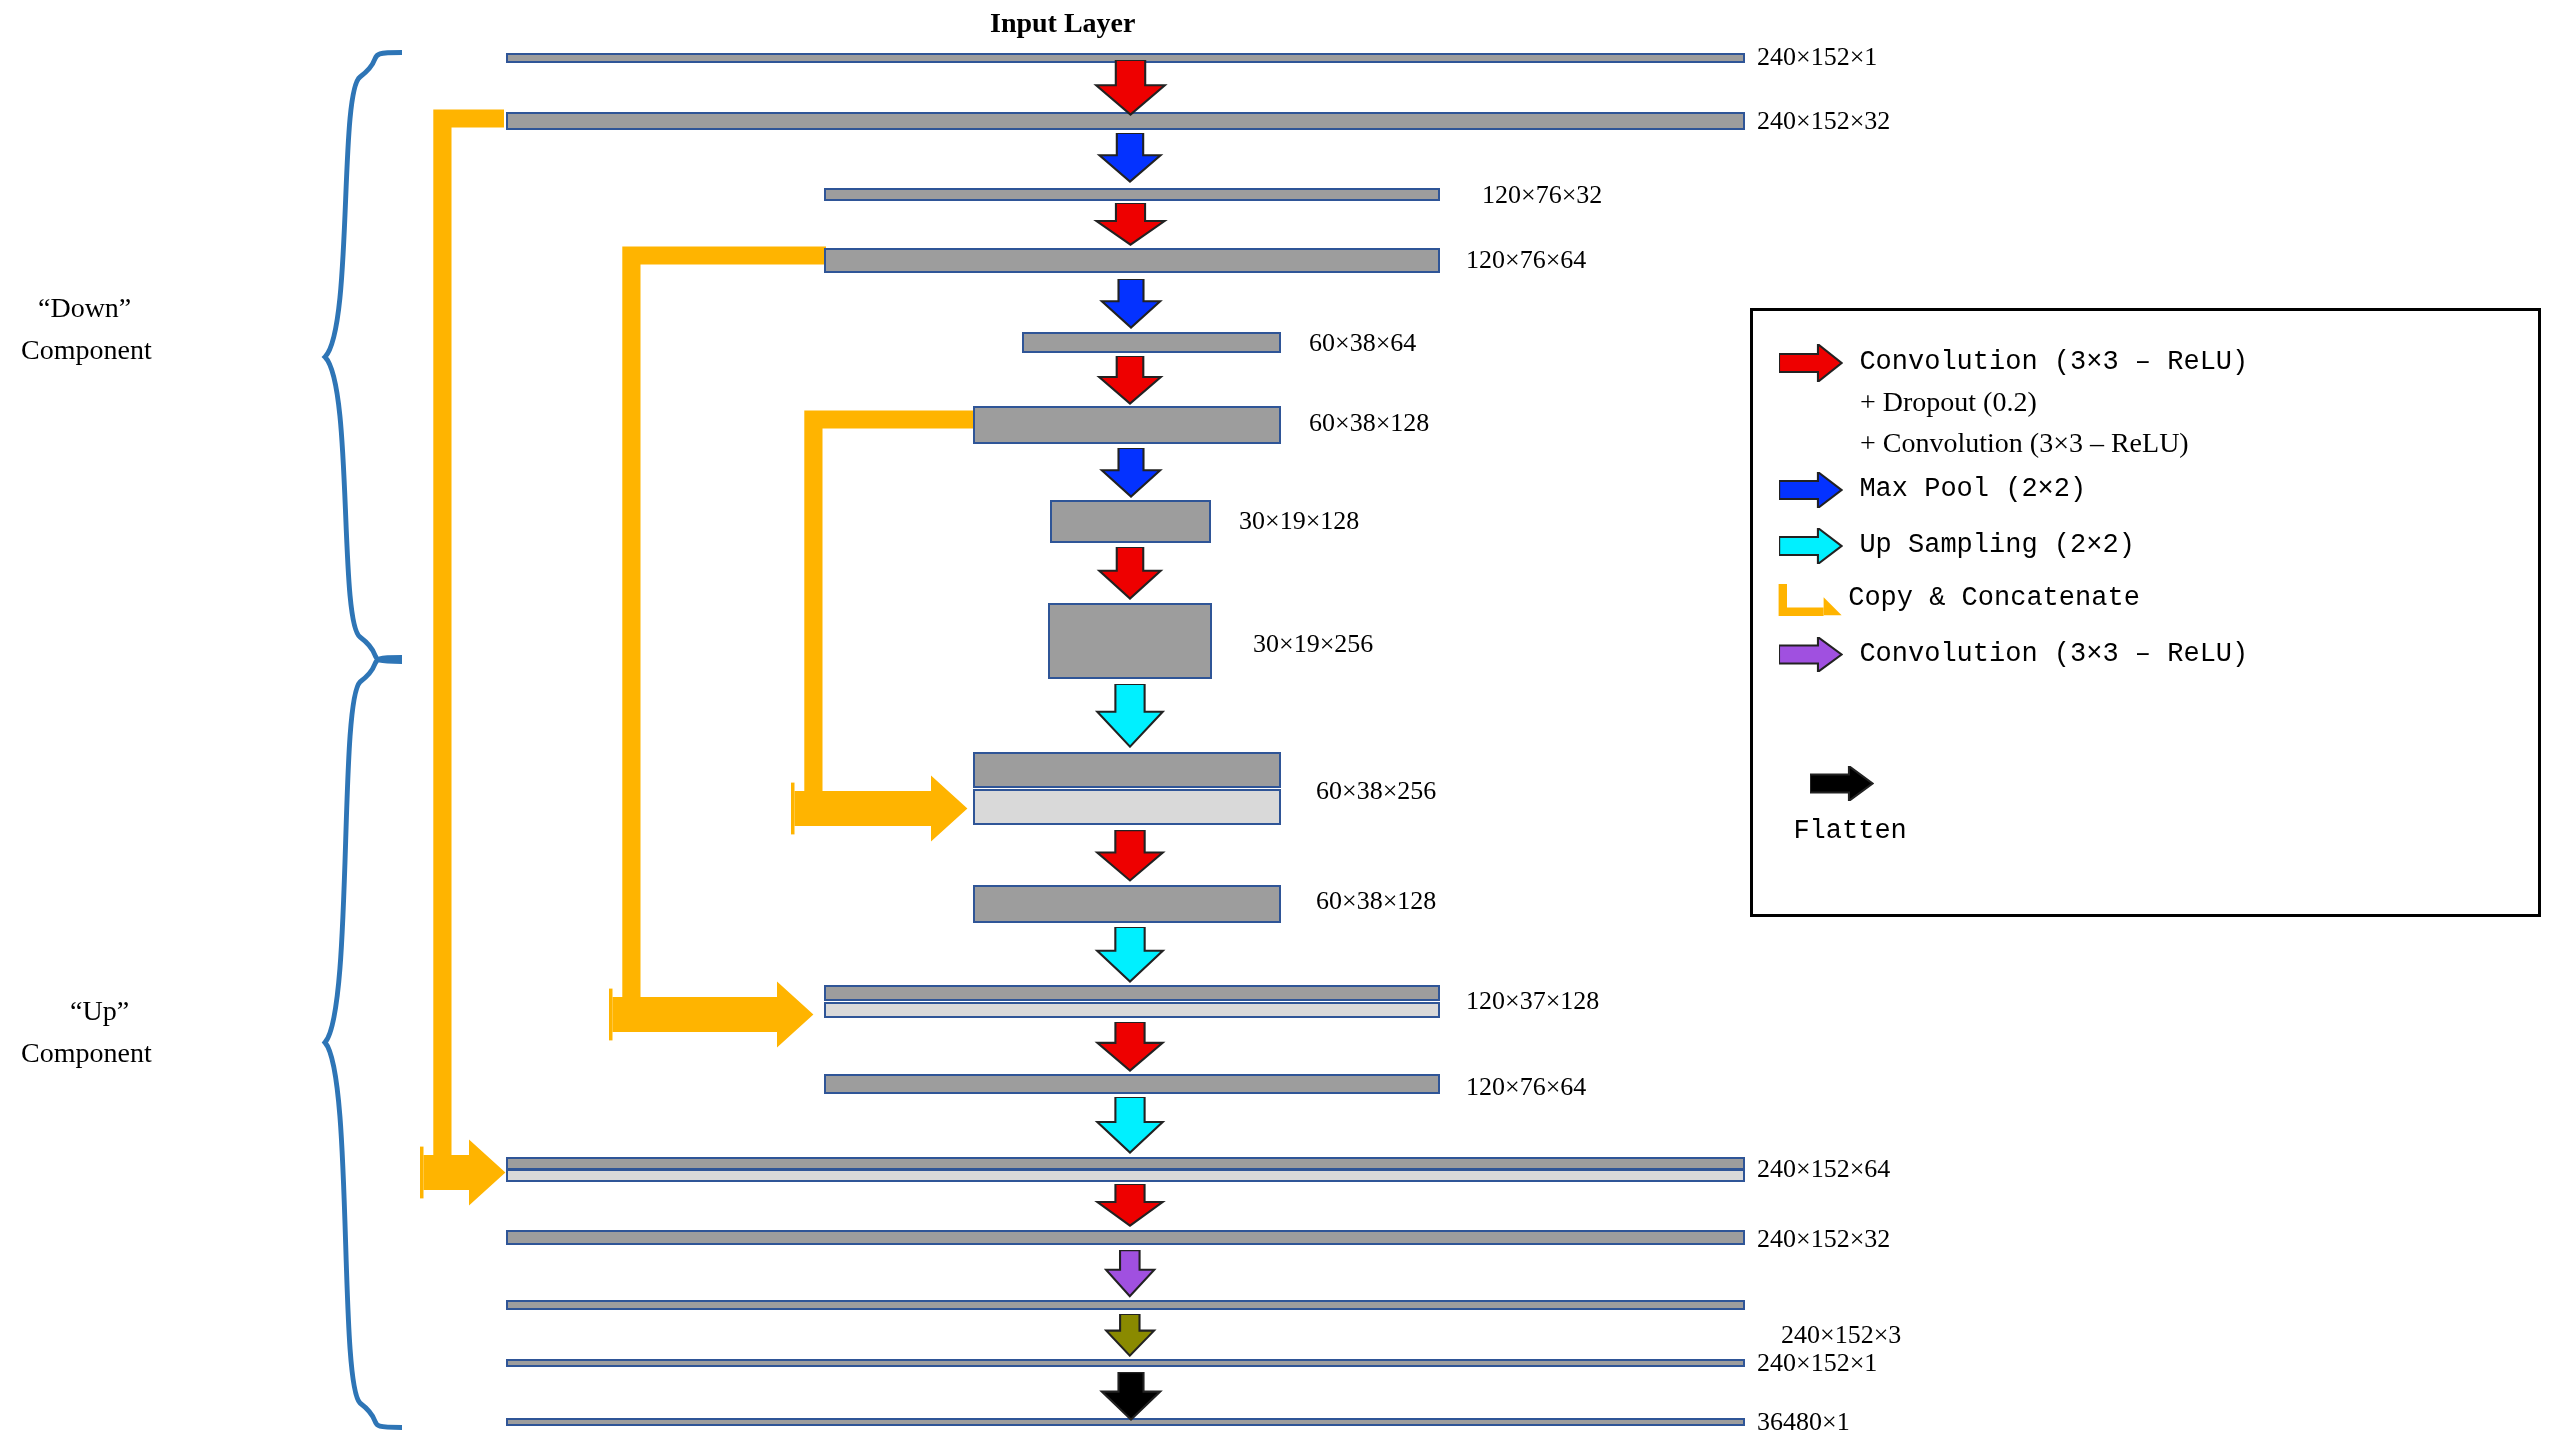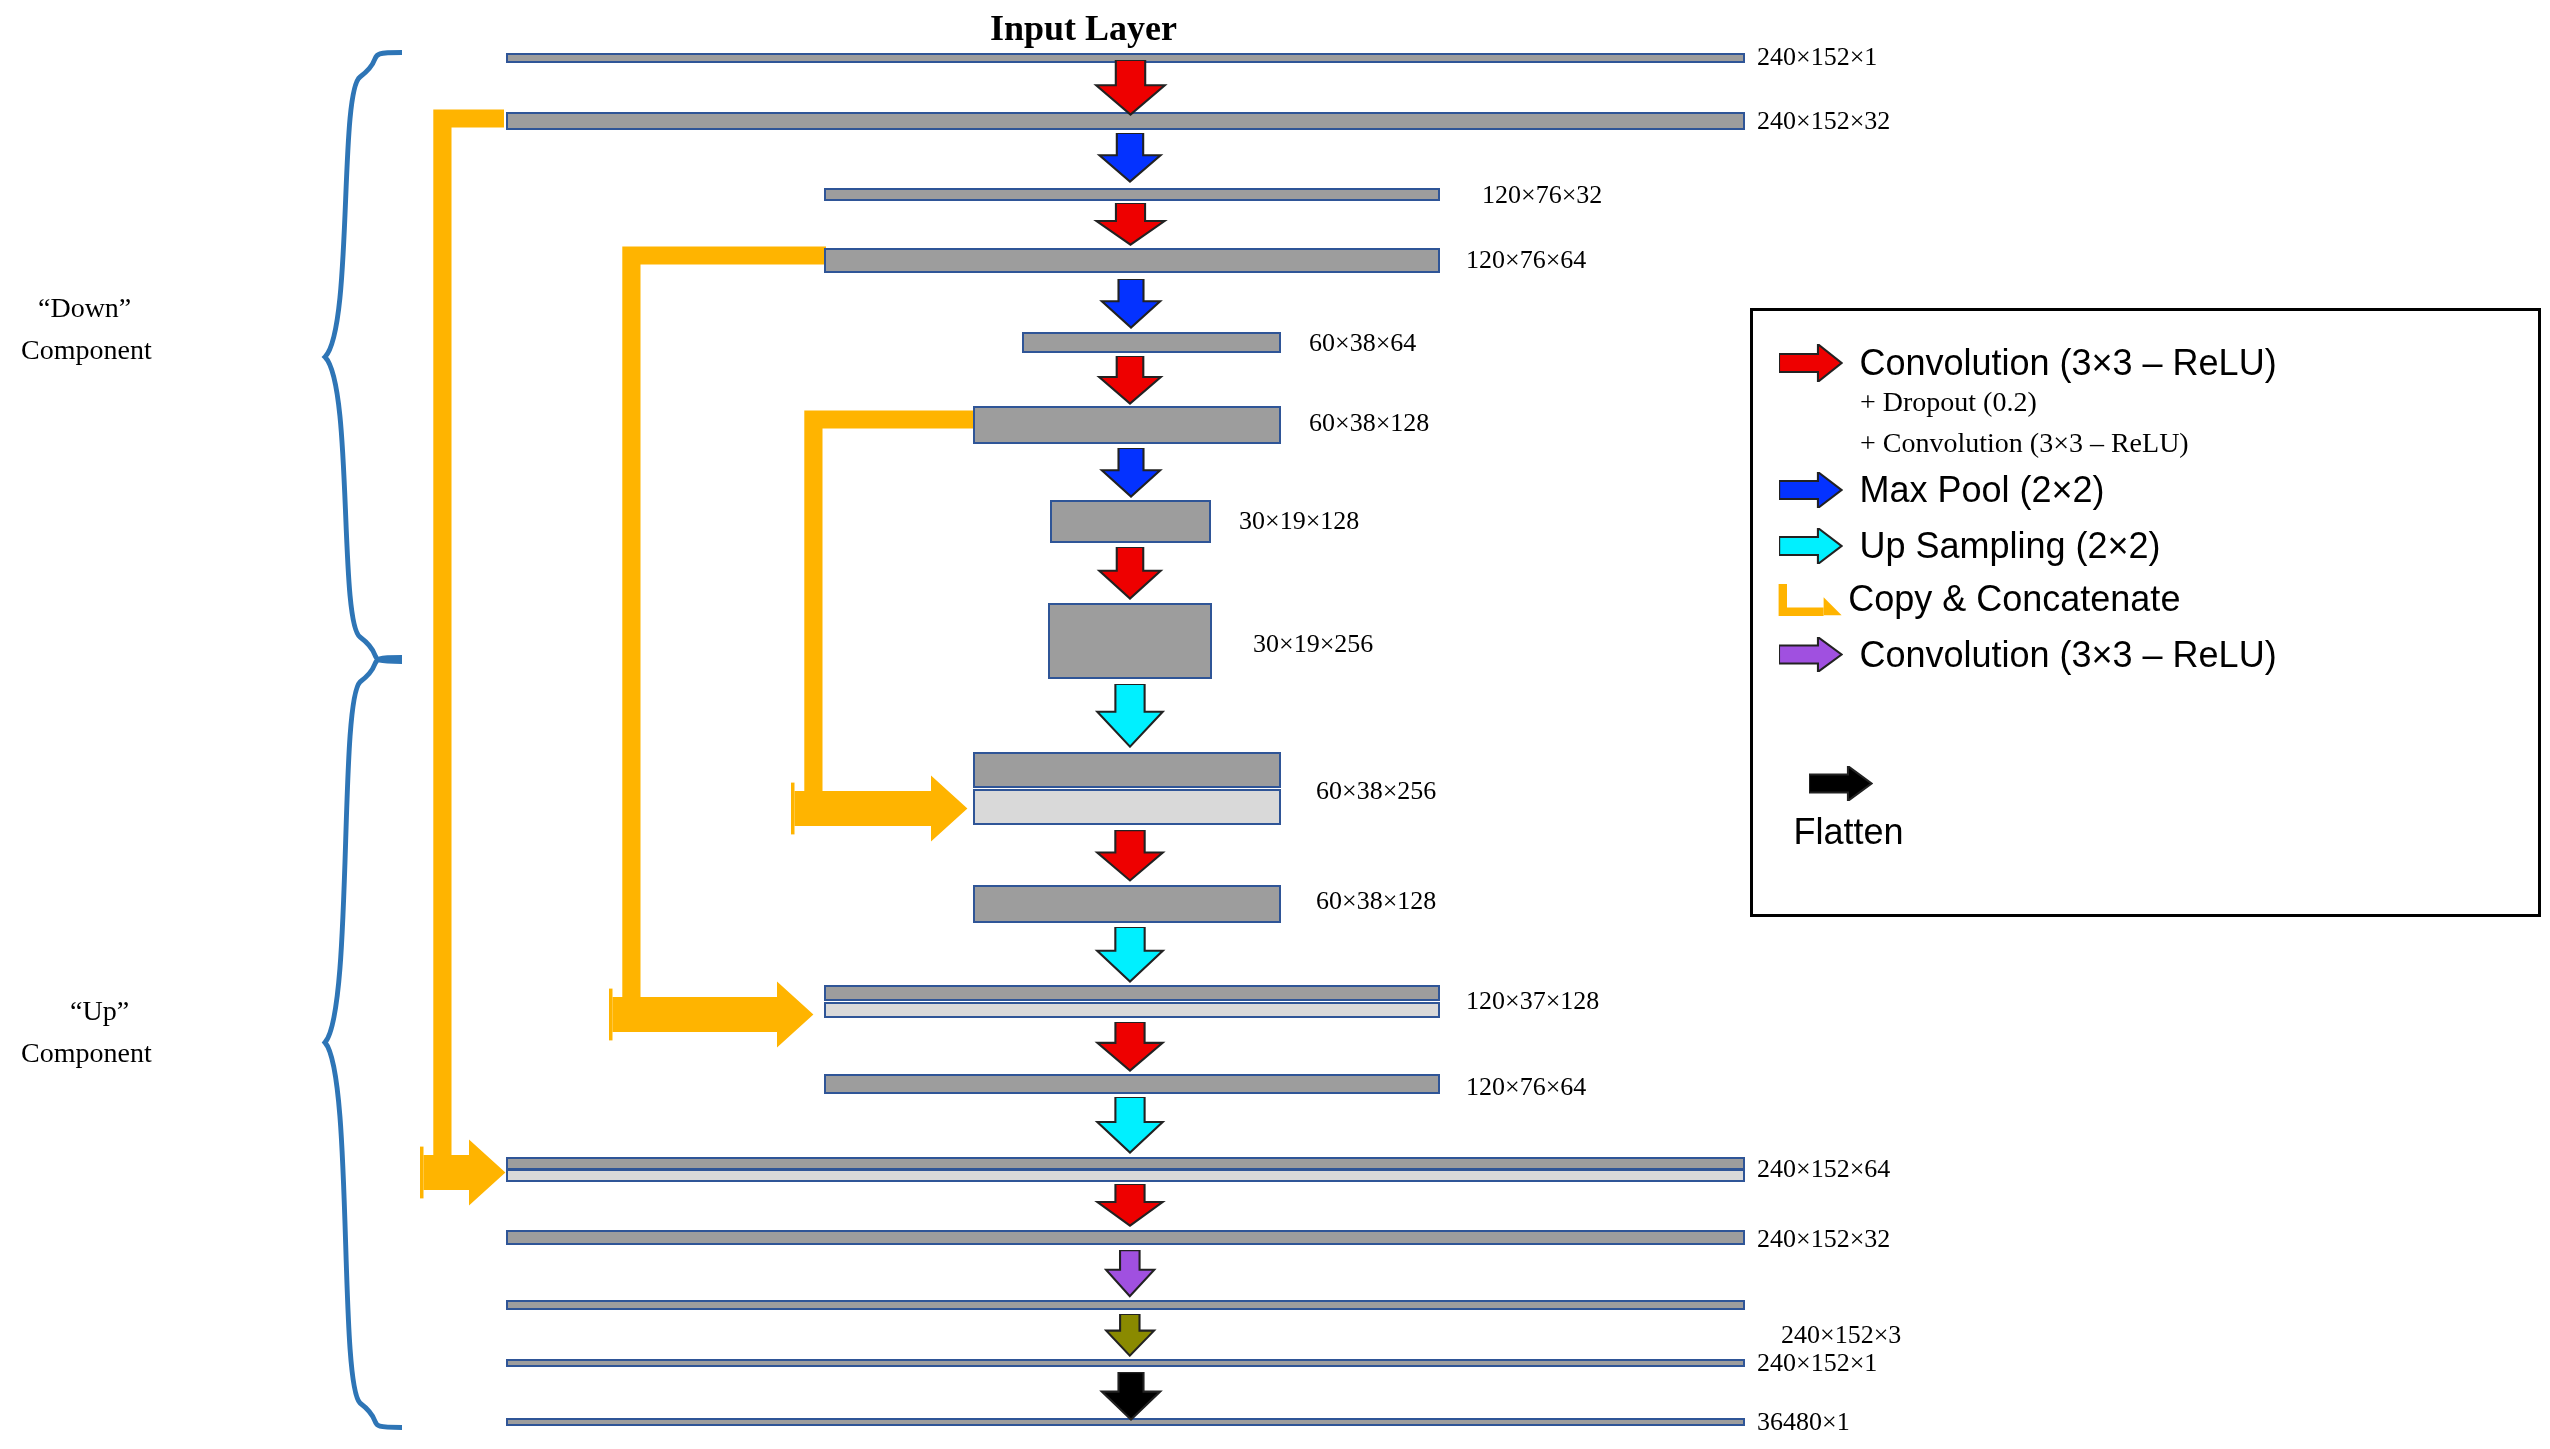--- a/index.html
+++ b/index.html
@@ -6,38 +6,38 @@
   body{width:2550px;height:1449px;position:relative;font-family:"Liberation Serif",serif;color:#000;overflow:hidden;}
   .canvas{position:absolute;left:0;top:0;width:2550px;height:1449px;}
 
   
   .bar{position:absolute;border:2.1px solid #2f5597;background:#9d9d9d;box-sizing:border-box;}
   .bar.light{background:#d9d9d9;}
   .bar.thin{background:#9d9d9d;}
 
   
   .lbl{position:absolute;font-size:26px;line-height:28px;white-space:nowrap;font-family:"Liberation Serif",serif;}
-  .title{position:absolute;font-size:36px;font-weight:bold;white-space:nowrap;font-family:"Liberation Serif",serif;}
+  .title{position:absolute;font-size:28px;font-weight:bold;white-space:nowrap;font-family:"Liberation Serif",serif;}
 
   
   .arrow{position:absolute;}
   .arrow svg{display:block;}
 
   
   .skip{position:absolute;}
   .skip svg{display:block;overflow:visible;}
 
   
   .brace{position:absolute;}
   .brace svg{display:block;overflow:visible;}
 
   
   .legend{position:absolute;border:3.5px solid #000;background:#fff;box-sizing:border-box;}
   .legend-row{position:absolute;display:flex;align-items:center;}
-  .legend-text{font-size:36px;line-height:31px;white-space:nowrap;font-family:Liberation Sans, sans-serif;}
+  .legend-text{font-size:27px;line-height:31px;white-space:nowrap;font-family:Liberation Mono, monospace;}
   .legend-icon{width:66px;height:39px;display:flex;align-items:center;justify-content:center;flex:0 0 66px;}
   .legend-sub{position:absolute;font-size:28px;line-height:34px;white-space:nowrap;font-family:"Liberation Serif",serif;}
 </style>
 </head>
 <body>
 
 <div class="canvas">
 
   <div class="title" style="left:990px;top:7px;">Input Layer</div>
 

